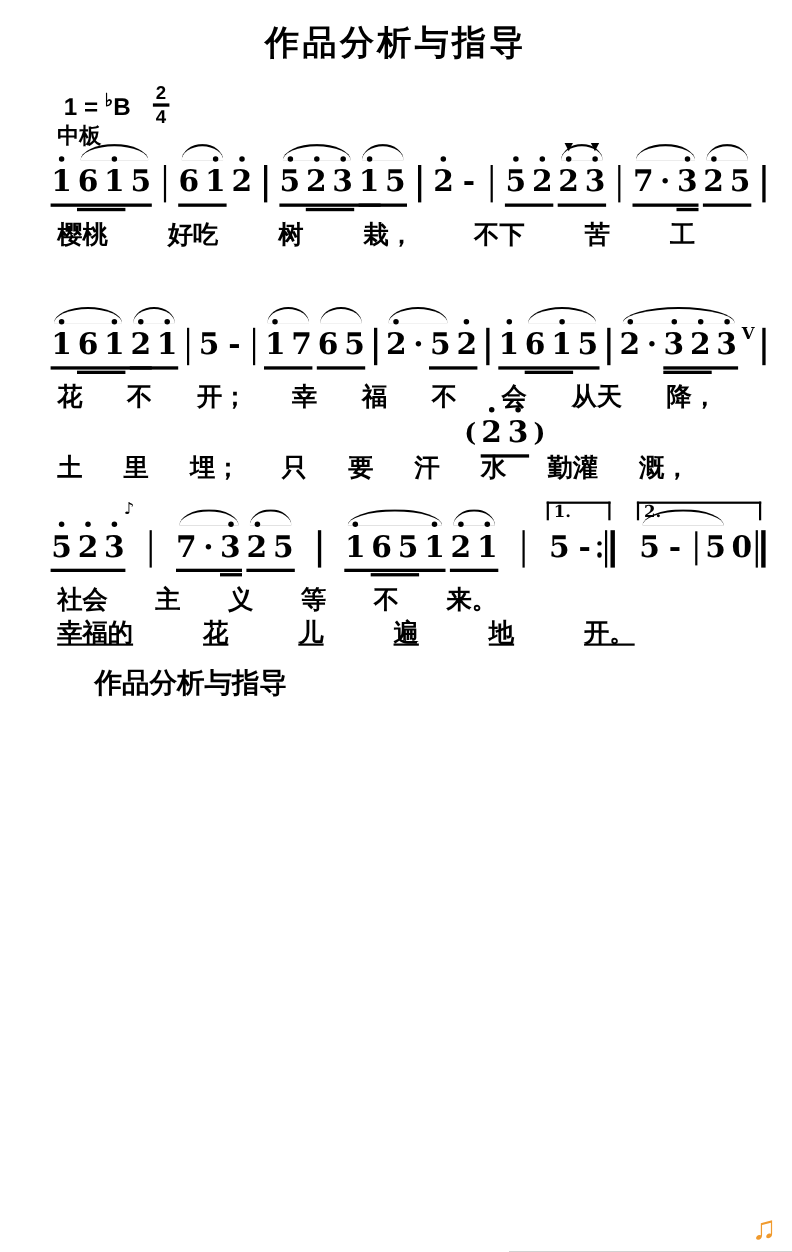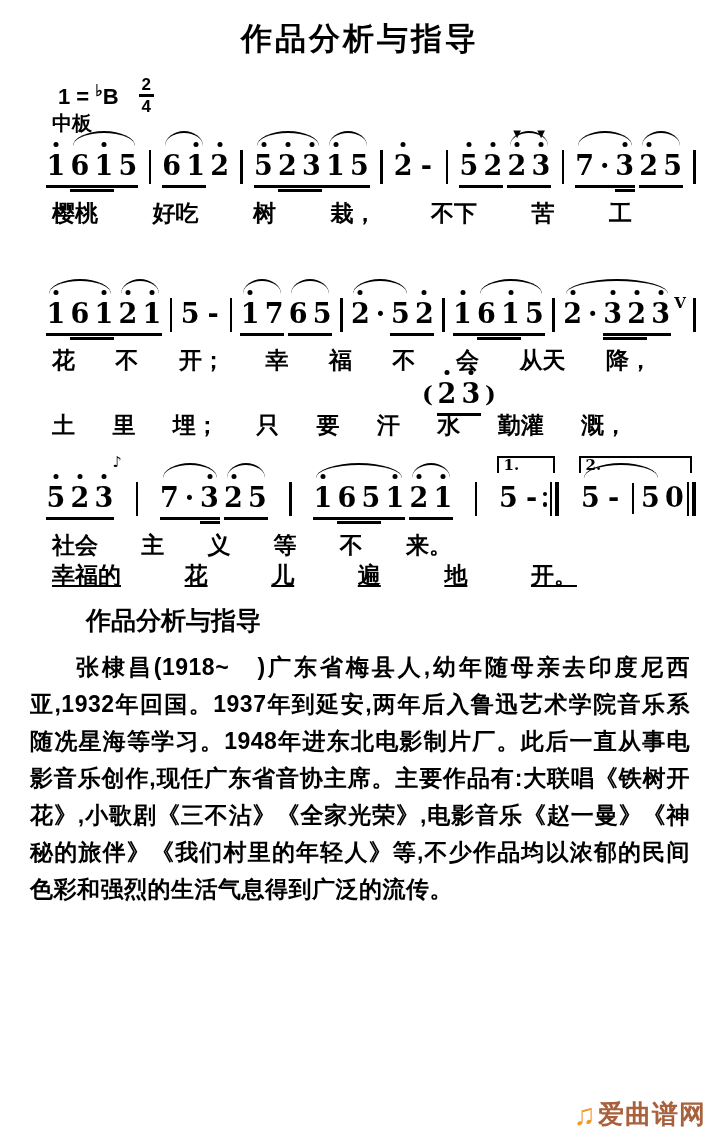--- a/index.html
+++ b/index.html
@@ -74,26 +74,24 @@
       <span class="tsline"></span>
       <span>4</span>
     </span>
   </div>
 
 
   <div class="tempo">中板</div>
 
   <div class="analysis">
     <div class="aheading">作品分析与指导</div>
-    <p class="apara">张棣昌(1918~　)广东省梅县人,幼年随母亲去印度尼西亚,1932年回国。1937年到延安,两年后入鲁迅艺术学院音乐系随冼星海等学习。1948年进东北电影制片厂。此后一直从事电影音乐创作,现任广东省音协主席。主要作品有:大联唱《铁树开花》,小歌剧《三不沾》《全家光荣》,电影音乐《赵一曼》《神秘的旅伴》《我们村里的年轻人》等,不少作品均以浓郁的民间色彩和强烈的生活气息得到广泛的流传。</p>
   </div>
 
   <div class="wm">
     <span class="note">♫</span>
-    <span class="sitename">爱曲谱网</span>
   </div>
 
 <div class="mline" style="top: 150px;">
       <div class="cell">
         <div class="tok" style="width: 24px;">1<div class="hidot"></div></div>
         <div class="tok" style="width: 24px;">6</div>
         <div class="tok" style="width: 24px;">1<div class="hidot"></div></div>
         <div class="tok" style="width: 24px;">5</div>
         <div class="ul" style="left: 2px; width: 92px; top: 35px;"></div>
         <div class="ul" style="left: 26px; width: 44px; top: 39px;"></div>

